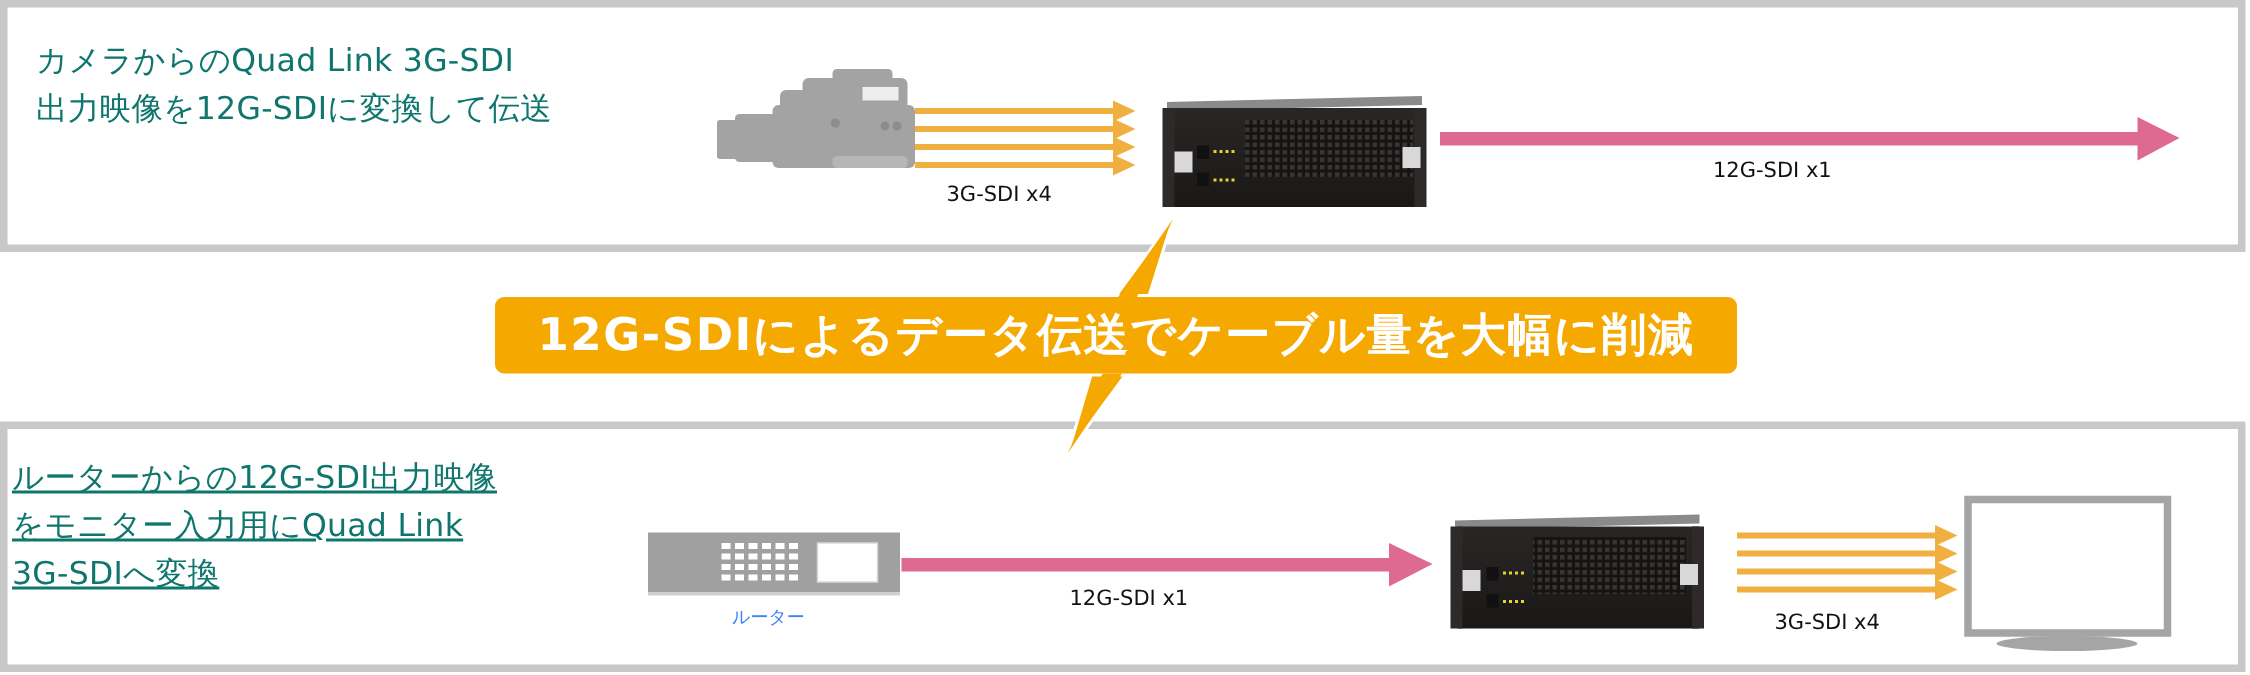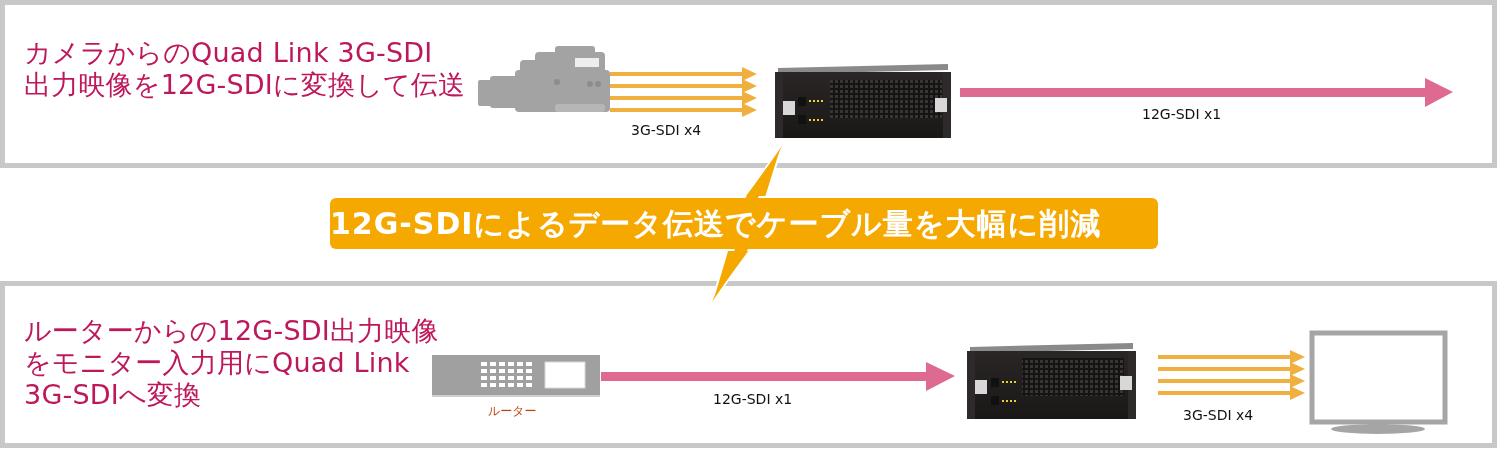--- a/index.html
+++ b/index.html
@@ -1,38 +1,38 @@
 <!DOCTYPE html>
 <html><head>
 <meta charset="utf-8">
 <style>
   html, body { margin:0; padding:0; background:#ffffff; }
   body { width:1500px; height:450px; position:relative; overflow:hidden;
          font-family:"DejaVu Sans", "Liberation Sans", sans-serif; color:#111; }
   .panel { position:absolute; box-sizing:border-box; border:5px solid #c8c8c8; background:#fff; }
   #panel-top { left:0; top:0; width:1497px; height:168px; }
   #panel-bottom { left:0; top:281px; width:1497px; height:167px; }
-  .desc { position:absolute; font-size:27px; line-height:32px; white-space:pre; color:#be185d; letter-spacing:0.2px;margin-top:13px; }
+  .desc { position:absolute; font-size:21px; line-height:32px; white-space:pre; color:#0f766e; letter-spacing:0.2px; }
   .lbl { position:absolute; font-size:14px; color:#111; white-space:nowrap; }
-  .lbl-small { position:absolute; font-size:12px; color:#c2410c; white-space:nowrap; }
+  .lbl-small { position:absolute; font-size:12px; color:#3b82f6; white-space:nowrap; }
   svg { position:absolute; left:0; top:0; overflow:visible; }
   .banner { position:absolute; left:330px; top:198px; width:828px; height:51px; background:#f5a800;
             border-radius:6px; box-shadow:0 0 0 2px #fff; }
-  .banner-text { position:absolute; left:0; right:0; top:0; height:51px; line-height:51px; 
+  .banner-text { position:absolute; left:0; right:0; top:0; height:51px; line-height:51px; text-align:center;
                  color:#fff; font-size:30px; font-weight:bold; letter-spacing:1px; }
 </style>
 </head>
 <body>
 
 <div class="panel" id="panel-top"></div>
 <div class="panel" id="panel-bottom"></div>
 
 <div class="desc" style="left:24px; top:24px;">カメラからのQuad Link 3G-SDI
 出力映像を12G-SDIに変換して伝送</div>
-<div class="desc" style="left:24px; top:302px;">ルーターからの12G-SDI出力映像
+<div class="desc" style="left:8px; top:302px;text-decoration:underline;">ルーターからの12G-SDI出力映像
 をモニター入力用にQuad Link
 3G-SDIへ変換</div>
 
 <svg width="1500" height="450">
   <defs>
     <linearGradient id="rackface" x1="0" y1="0" x2="0" y2="1">
       <stop offset="0" stop-color="#2a2626"></stop>
       <stop offset="1" stop-color="#1a1717"></stop>
     </linearGradient>
     <pattern id="grill" width="5" height="5" patternUnits="userSpaceOnUse">

